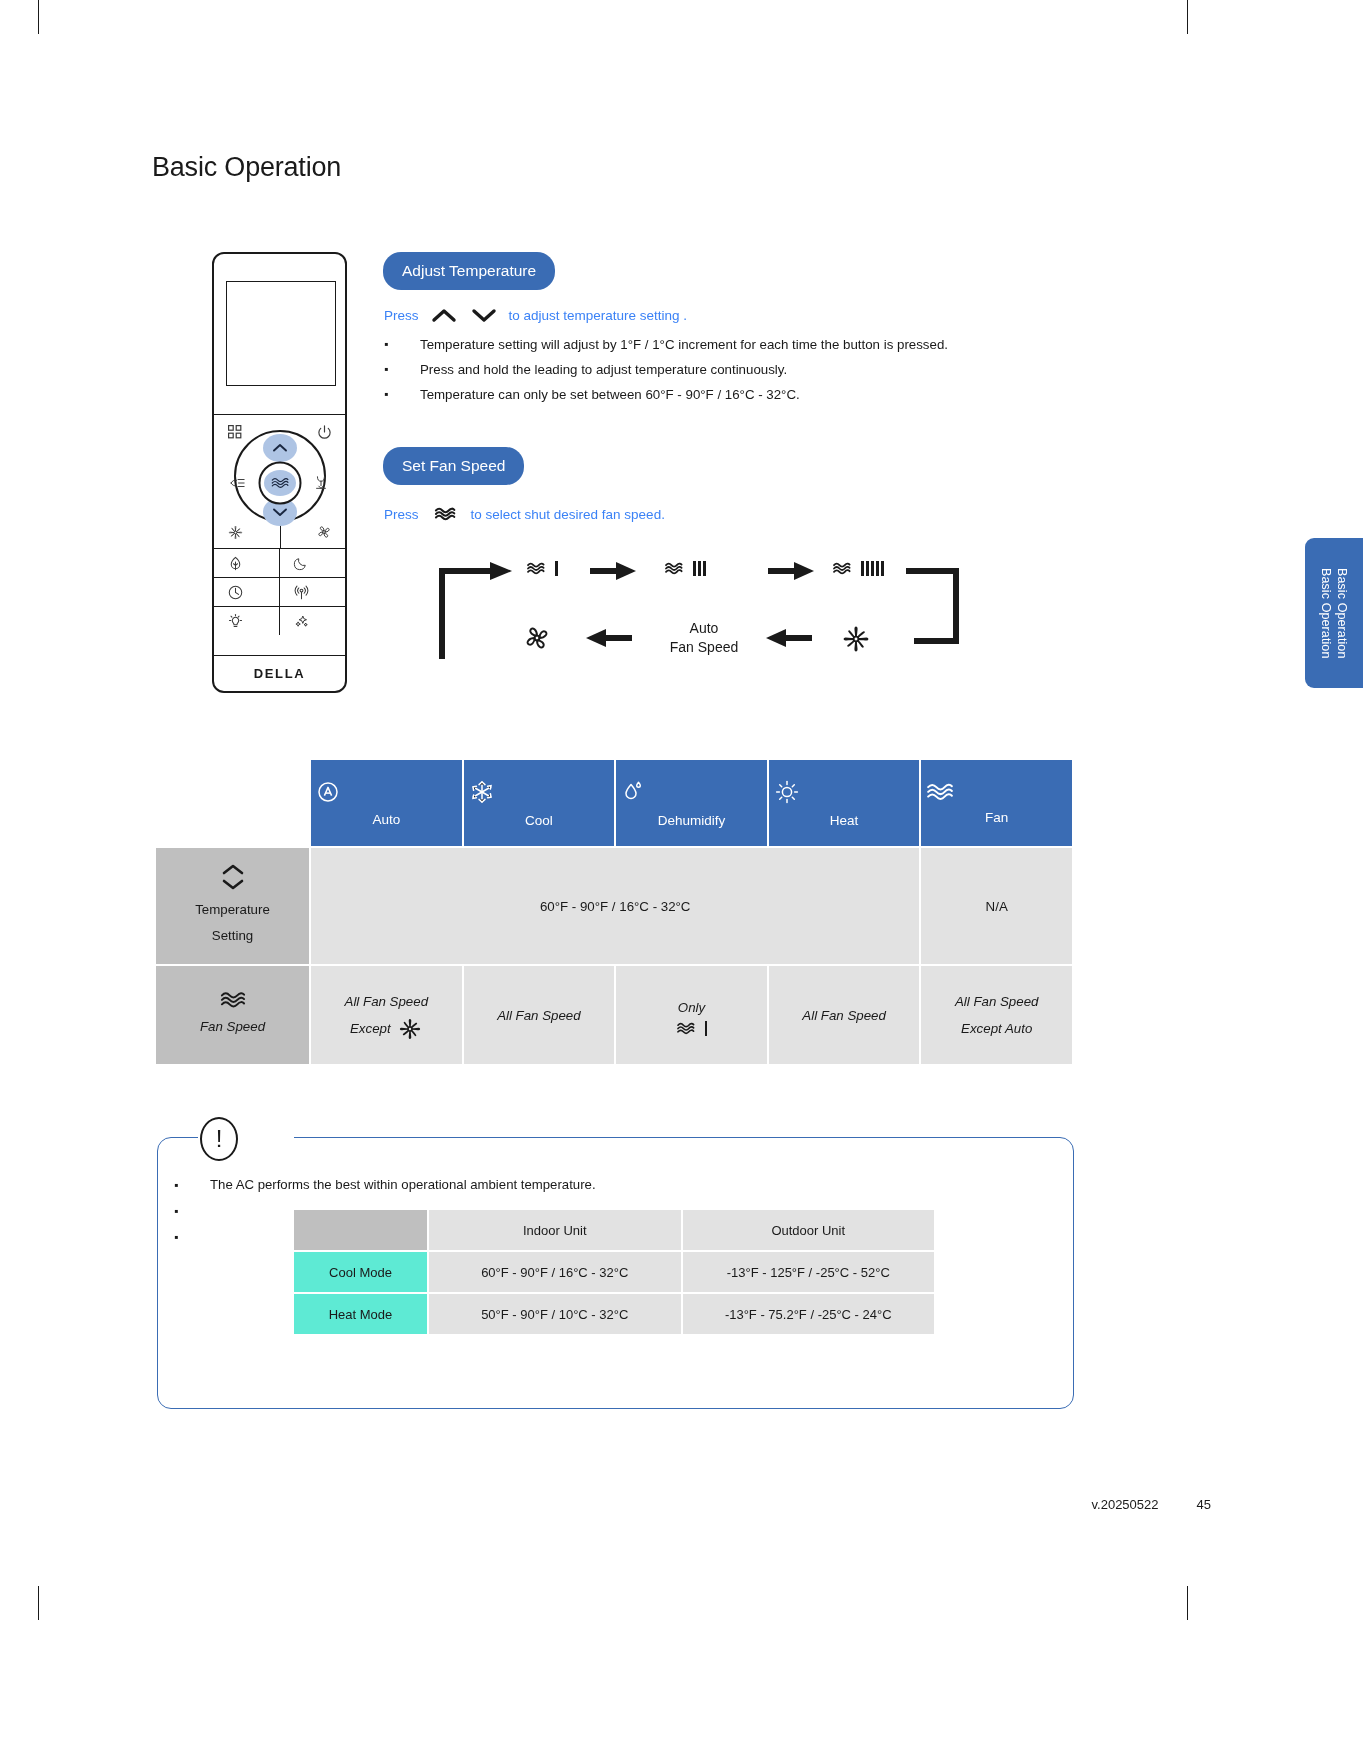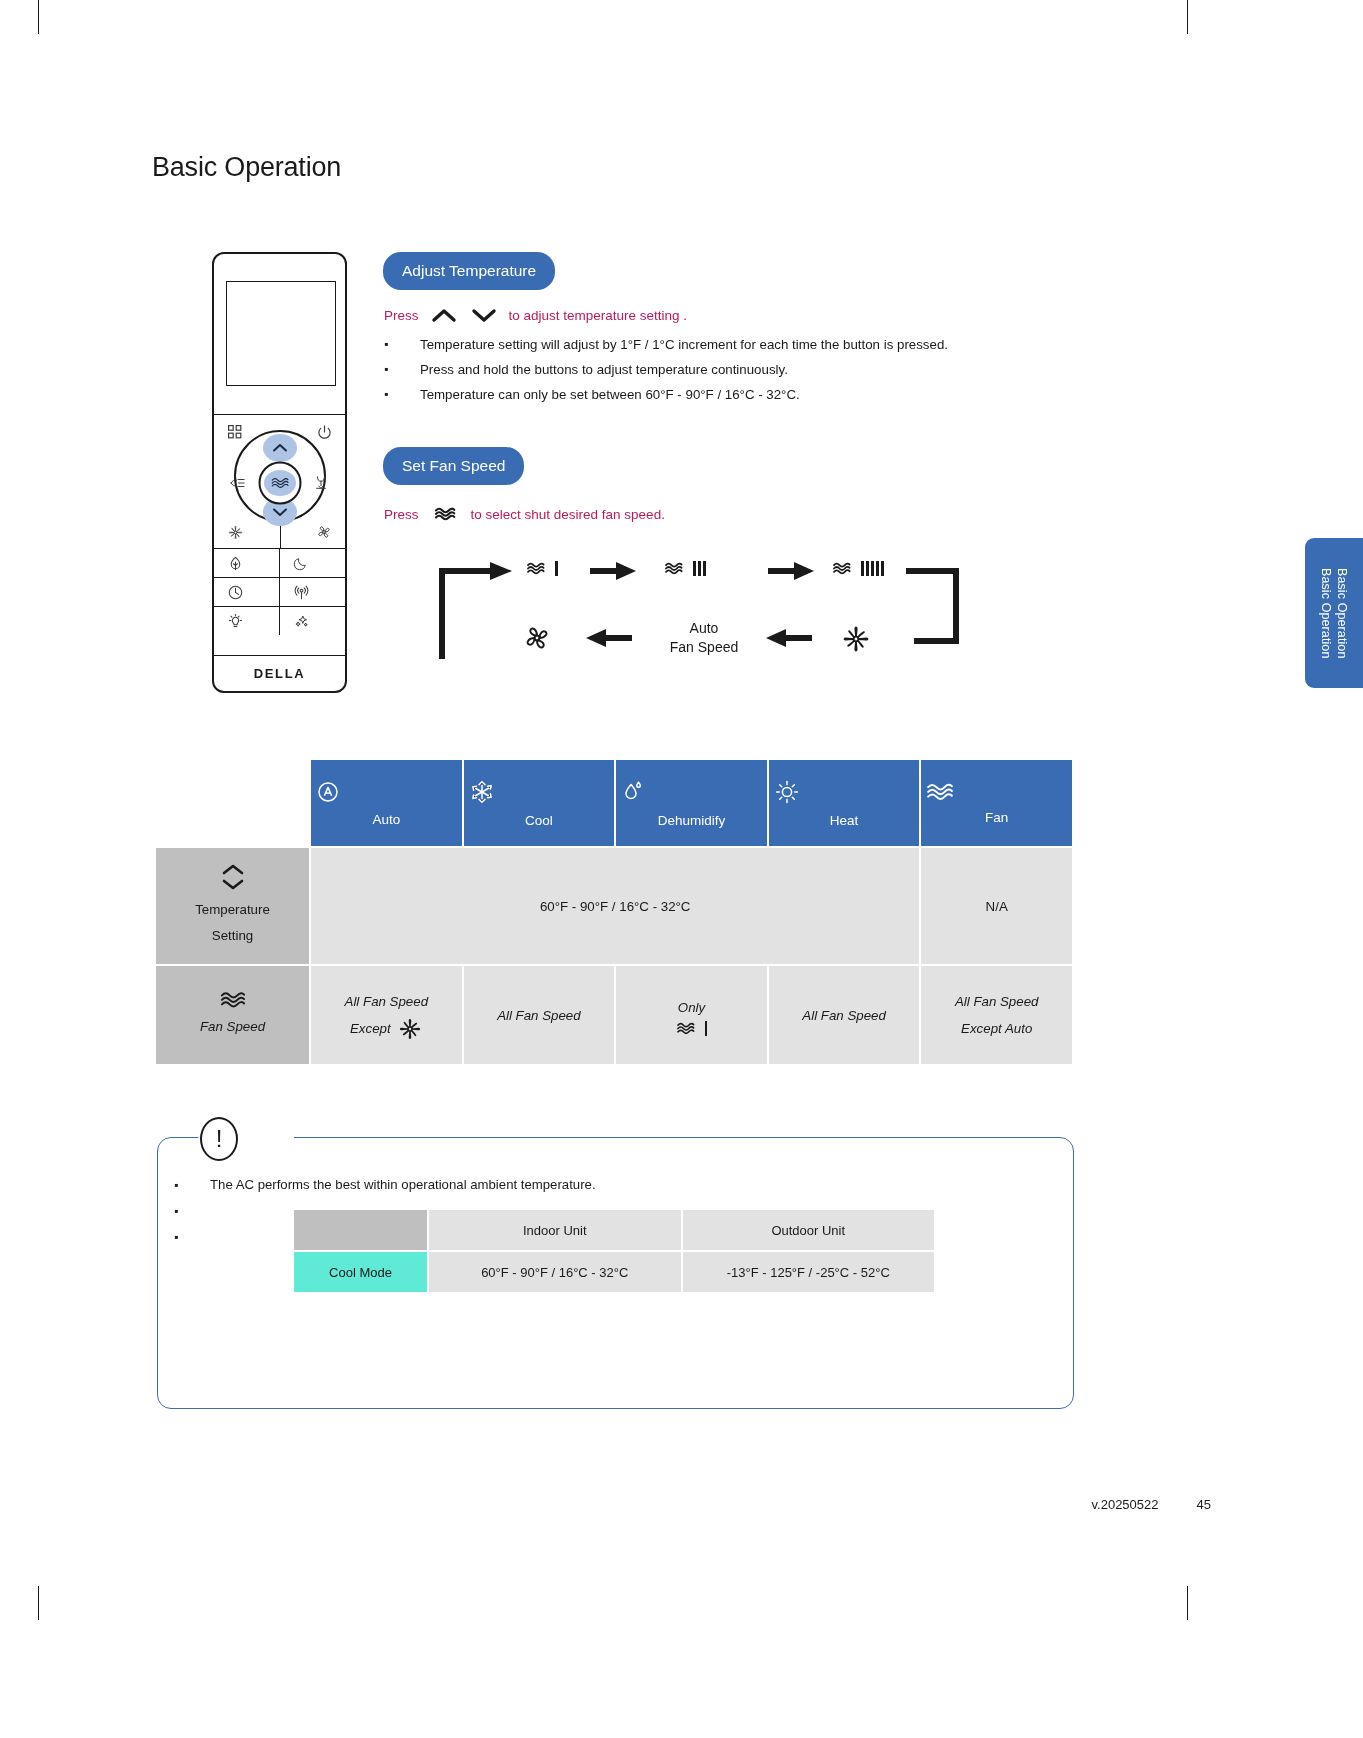--- a/index.html
+++ b/index.html
@@ -114,21 +114,21 @@
     position: absolute; background: #3a6cb4; color: #fff;
     border-radius: 18px; display: flex; align-items: center;
     padding: 0 19px; font-size: 15.5px; height: 38px;
   }
   #chip-adjust { left: 383px; top: 252px; }
   #chip-fan { left: 383px; top: 447px; }
 
   
   .press-line {
     position: absolute; display: flex; align-items: center; gap: 10px;
-    font-size: 13.5px; color: #be185d;
+    font-size: 13.5px; color: #3b82f6;
   }
   #press-temp { left: 384px; top: 308px; }
   #press-fan  { left: 384px; top: 506px; }
 
   .bullets { position: absolute; left: 384px; top: 332px; width: 700px; }
   .bullet {
     display: flex; font-size: 13.3px; line-height: 25px; color: #1a1a1a;
   }
   .bullet .dot { width: 36px; flex: 0 0 36px; text-align: left; font-size: 12px; }
 
@@ -403,21 +403,21 @@
     <span>to adjust temperature setting .</span>
   </div>
 
   <div class="bullets">
     <div class="bullet">
       <span class="dot">▪</span>
       <span>Temperature setting will adjust by 1°F / 1°C increment for each time the button is pressed.</span>
     </div>
     <div class="bullet">
       <span class="dot">▪</span>
-      <span>Press and hold the buttons to adjust temperature continuously.</span>
+      <span>Press and hold the leading to adjust temperature continuously.</span>
     </div>
     <div class="bullet">
       <span class="dot">▪</span>
       <span>Temperature can only be set between 60°F - 90°F / 16°C - 32°C.</span>
     </div>
   </div>
 
   <div class="chip" id="chip-fan">Set Fan Speed</div>
 
   <div class="press-line" id="press-fan">
@@ -704,20 +704,25 @@
         <tr>
       <td class="tt-corner"></td>
       <td class="tt-head">Indoor Unit</td>
       <td class="tt-head">Outdoor Unit</td>
     </tr>
     <tr>
       <td class="tt-rowhead">Cool Mode</td>
       <td class="tt-cell">60°F - 90°F / 16°C - 32°C</td>
       <td class="tt-cell">-13°F - 125°F / -25°C - 52°C</td>
     </tr>
+    <tr>
+      <td class="tt-rowhead">Heat Mode</td>
+      <td class="tt-cell">50°F - 90°F / 10°C - 32°C</td>
+      <td class="tt-cell">-13°F - 75.2°F / -25°C - 24°C</td>
+    </tr>
   </tbody>
     </table>
 
   <div class="footer">
     <span>v.20250522</span>
     <span>45</span>
   </div>
 
 </div>
 

